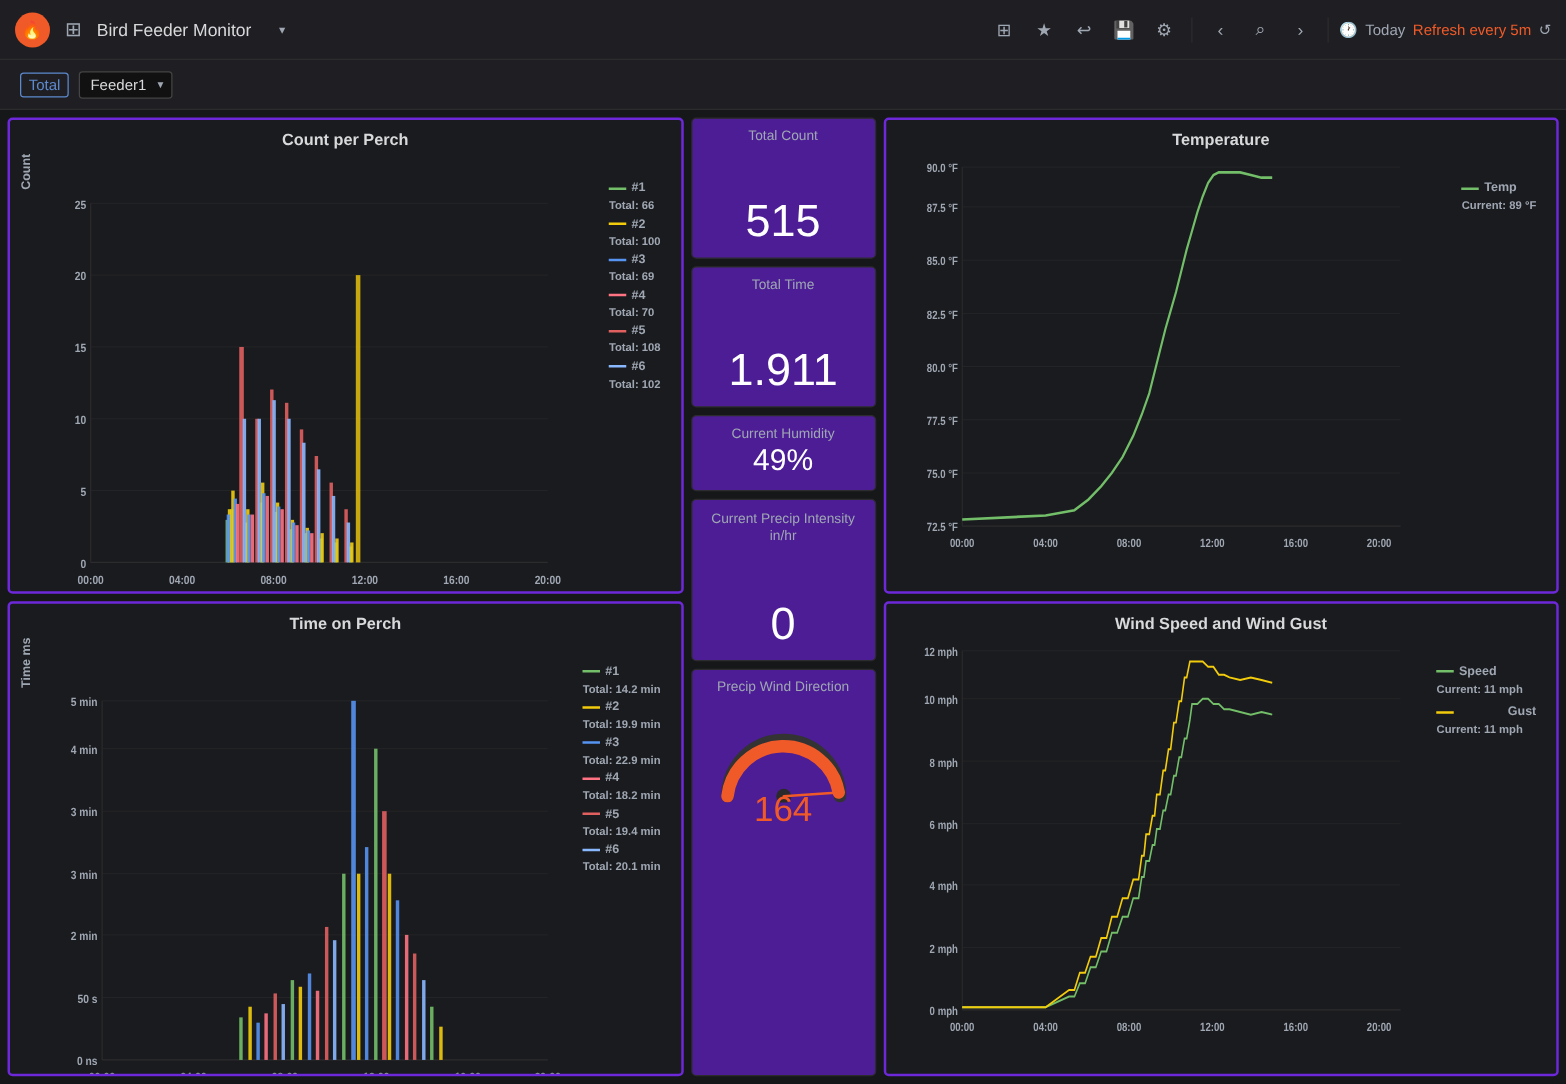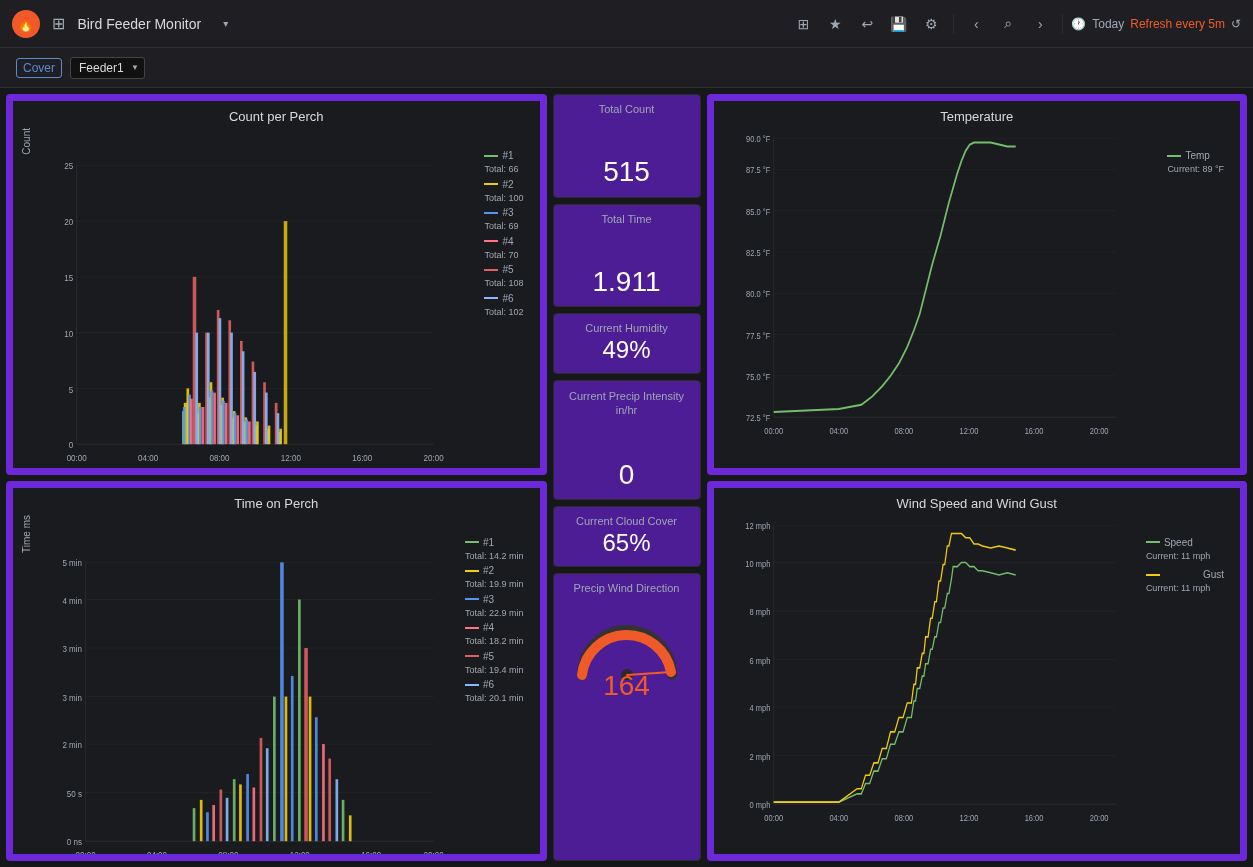--- a/index.html
+++ b/index.html
@@ -101,25 +101,26 @@
       display: grid;
       grid-template-columns: 1fr 148px 1fr;
       grid-template-rows: 1fr 1fr;
       gap: 6px;
       padding: 6px;
       height: calc(867px - 88px);
     }
 
     .panel {
       background: #1a1b1e;
-      border: 7px solid #6d28d9;
+      border: 2px solid #6d28d9;
       border-radius: 4px;
       padding: 8px;
       position: relative;
       overflow: hidden;
+      font-weight: bold;
     }
 
     .panel-title {
       text-align: center;
       font-size: 13px;
       color: #d8d9da;
       margin-bottom: 4px;
     }
 
     
@@ -147,21 +148,21 @@
     }
 
     .stat-panel-value {
       font-size: 28px;
       font-weight: 300;
       color: #fff;
       text-align: center;
       line-height: 1.2;
     }
 
-    .stat-panel-value.large { font-size: 28px; margin-top: 40px; }
+    .stat-panel-value.large { font-size: 36px; margin-top: 40px; }
     .stat-panel-value.medium { font-size: 24px; }
 
     
     .gauge-container {
       display: flex; flex-direction: column; align-items: center;
       padding: 4px 0;
     }
     .gauge-value {
       font-size: 28px; font-weight: 300; color: #f05a28; text-align: right;
       margin-top: -10px;
@@ -227,21 +228,21 @@
     <div class="topbar-time">
       <span>🕐</span>
       <span>Today</span>
       <span class="topbar-refresh">Refresh every 5m</span>
       <span style="cursor:pointer;color:#9fa7b3;">↺</span>
     </div>
   </div>
 </div>
 
 <div class="subbar">
-  <span class="filter-label">Cover</span>
+  <span class="filter-label">Total</span>
   <div class="filter-dropdown-wrap">
     <select class="filter-dropdown">
       <option>Feeder1</option>
       <option>Feeder2</option>
     </select>
   </div>
 </div>
 
 <div class="main-grid">
 
@@ -396,24 +397,20 @@
     <div class="stat-panel">
       <div class="stat-panel-title">Current Humidity</div>
       <div class="stat-panel-value medium">49%</div>
     </div>
 
     <div class="stat-panel">
       <div class="stat-panel-title" style="line-height:1.3;">Current Precip Intensity in/hr</div>
       <div class="stat-panel-value large">0</div>
     </div>
 
-    <div class="stat-panel">
-      <div class="stat-panel-title">Current Cloud Cover</div>
-      <div class="stat-panel-value medium">65%</div>
-    </div>
 
     <div class="stat-panel" style="flex:1; min-height:0;">
       <div class="stat-panel-title">Precip Wind Direction</div>
       <div class="gauge-container">
         <svg class="wind-gauge-svg" width="110" height="80" viewBox="0 0 110 80">
 
           <path d="M 10 75 A 45 45 0 0 1 100 75" fill="none" stroke="#333" stroke-width="10" stroke-linecap="round"></path>
 
           <path d="M 10 75 A 45 45 0 0 1 99 72" fill="none" stroke="#f05a28" stroke-width="10" stroke-linecap="round"></path>
 

